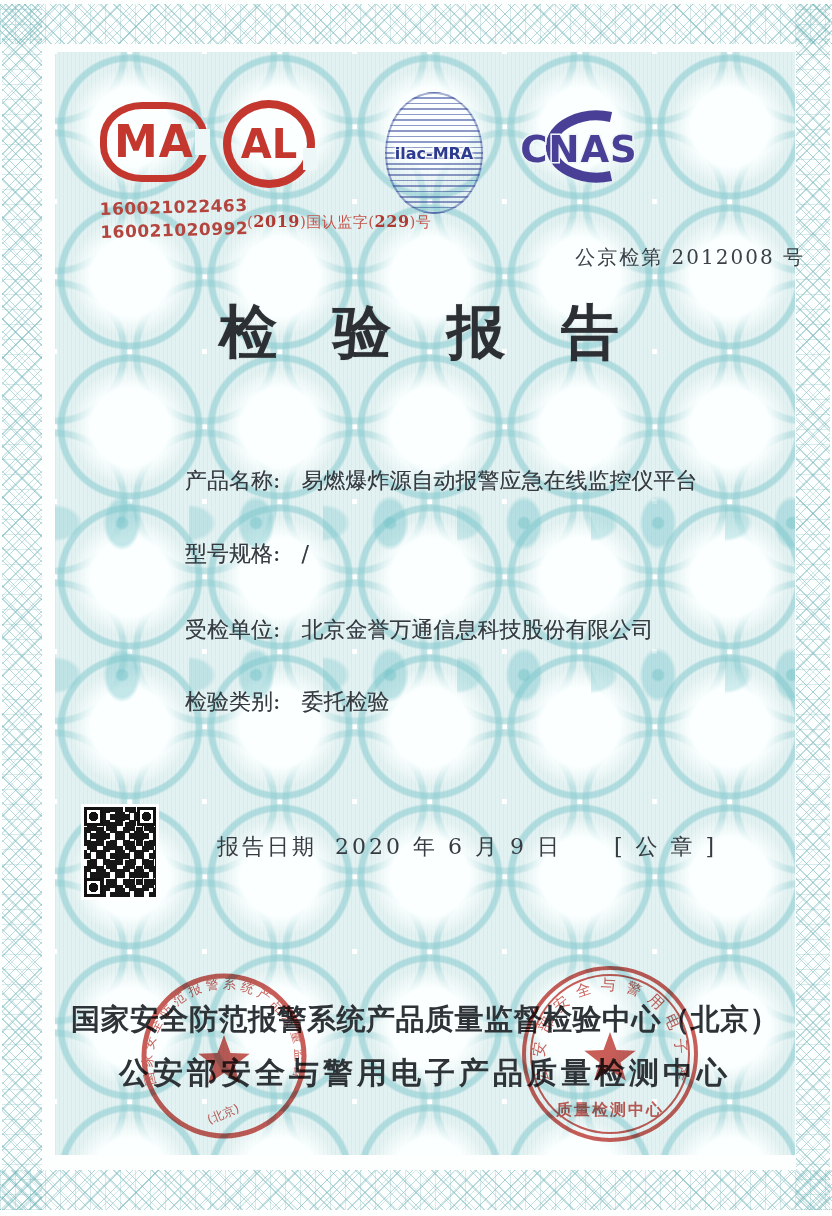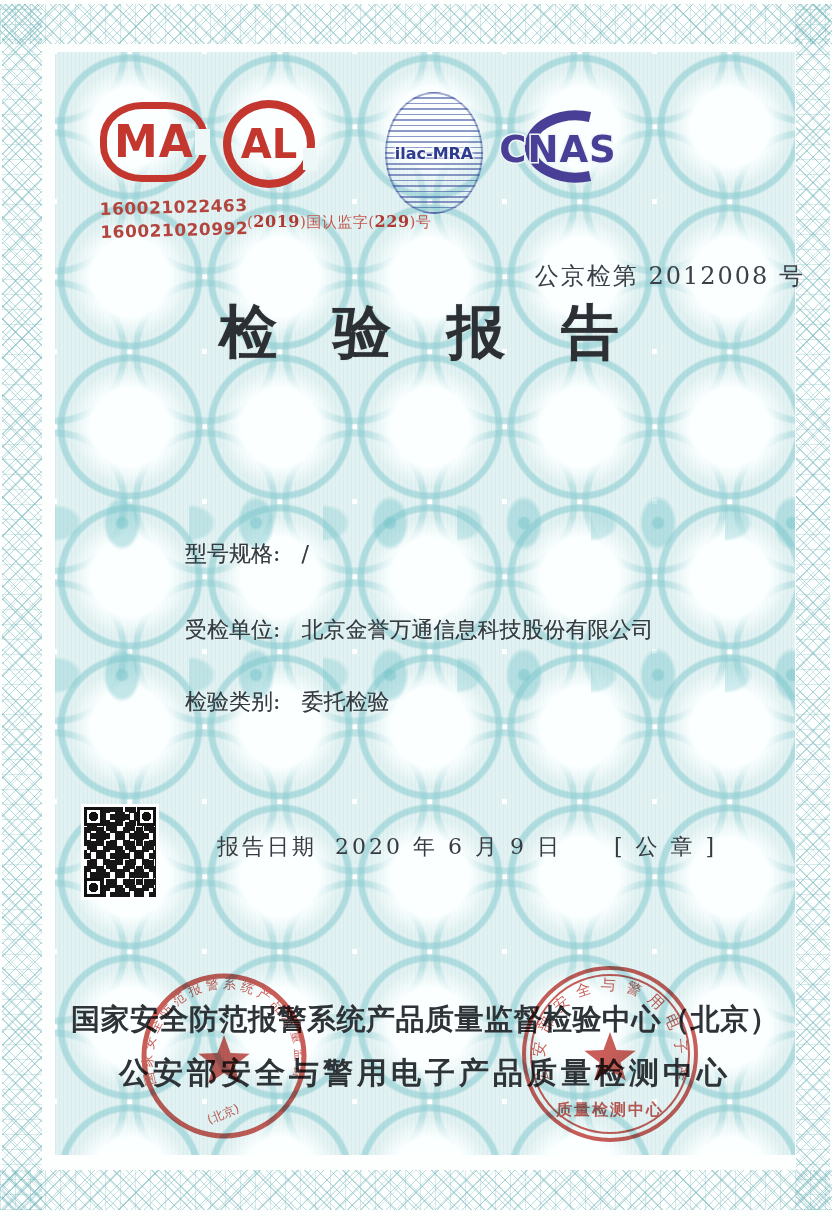--- a/index.html
+++ b/index.html
@@ -66,33 +66,33 @@
   .cal:after{content:"";position:absolute;right:-10px;top:56%;width:14px;height:22px;background:#eef7f7;}
   .cal .ltr{font-family:"DejaVu Sans","Liberation Sans",sans-serif;font-weight:bold;
        font-size:40px;color:#c3372f;line-height:1;}
   .ilac{left:330px;top:40px;width:98px;height:122px;border-radius:50%;
        background:repeating-linear-gradient(0deg, rgba(52,70,152,.55) 0 1.5px, rgba(255,255,255,.0) 1.5px 5.5px);
        box-shadow:inset 0 0 0 2px rgba(52,70,152,.45);
        display:flex;align-items:center;justify-content:center;}
   .ilac .ltr{font-family:"DejaVu Sans","Liberation Sans",sans-serif;font-weight:bold;
        font-size:16px;color:#2d3c8f;white-space:nowrap;
        text-shadow:0 0 3px #fff,0 0 5px #fff,1px 1px 2px #fff,-1px -1px 2px #fff;}
-  .cnas{left:431px;top:58px;width:146px;height:78px;}
+  .cnas{left:452px;top:58px;width:146px;height:78px;}
   .accred{position:absolute;left:608px;top:58px;font-family:"DejaVu Sans","Liberation Sans",sans-serif;
        font-size:12px;font-weight:600;color:#4c5158;line-height:16px;}
   .accred .cjk{letter-spacing:2px;}
 
   
   .cert-nums{position:absolute;left:45px;top:144px;transform:rotate(-1.6deg);
        font-family:"DejaVu Sans","Liberation Sans",sans-serif;font-weight:bold;
        font-size:17px;color:#b4453e;line-height:23px;letter-spacing:.5px;}
   .approval{position:absolute;left:192px;top:160px;font-size:15px;color:#c4554c;letter-spacing:.5px;}
   .approval b{color:#b03a32;font-size:16px;}
 
-  .report-no{position:absolute;right:-10px;top:208px;font-size:24px;color:#3a4148;letter-spacing:2px;}
+  .report-no{position:absolute;right:-10px;top:192px;font-size:20px;color:#3a4148;letter-spacing:2px;}
 
   .title{position:absolute;left:0;right:0;top:242px;text-align:center;
        font-size:58px;font-weight:bold;color:#2c3034;letter-spacing:56px;padding-left:44px;
        text-shadow:0 0 1px rgba(44,48,52,.4);}
 
   
   .field{position:absolute;left:130px;font-size:22px;color:#363b41;white-space:nowrap;
        text-shadow:0 0 .5px rgba(54,59,65,.5);}
   .field .lab{margin-right:14px;}
   .f0{top:414px;} .f1{top:487px;} .f2{top:563px;} .f3{top:635px;}
@@ -160,20 +160,24 @@
       <div>160021022463</div>
       <div>160021020992</div>
     </div>
 
     <div class="approval"><span>(</span><b>2019</b><span>)国认监字(</span><b>229</b><span>)号</span></div>
 
     <div class="report-no">公京检第 2012008 号</div>
 
     <div class="title">检验报告</div>
 
+    <div class="field f0">
+      <span class="lab">产品名称:</span>
+      <span class="val">易燃爆炸源自动报警应急在线监控仪平台</span>
+    </div>
     <div class="field f1">
       <span class="lab">型号规格:</span>
       <span class="val">/</span>
     </div>
     <div class="field f2">
       <span class="lab">受检单位:</span>
       <span class="val">北京金誉万通信息科技股份有限公司</span>
     </div>
     <div class="field f3">
       <span class="lab">检验类别:</span>

